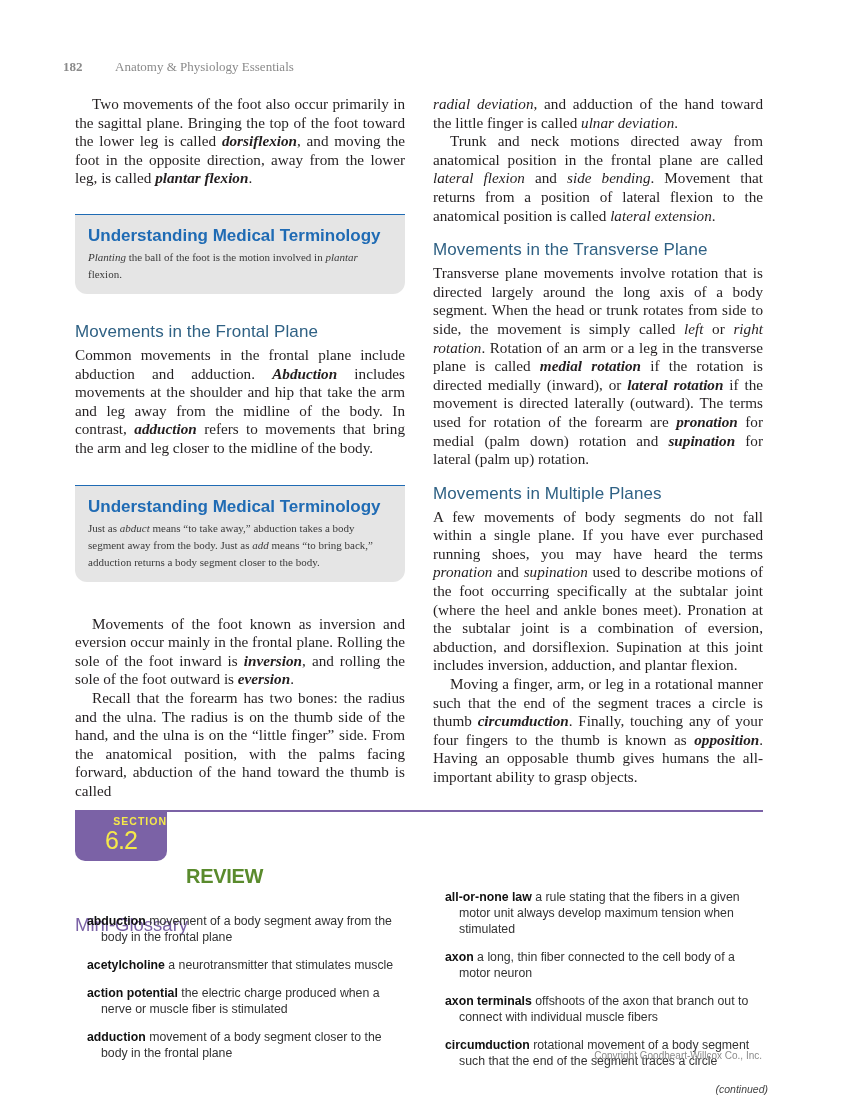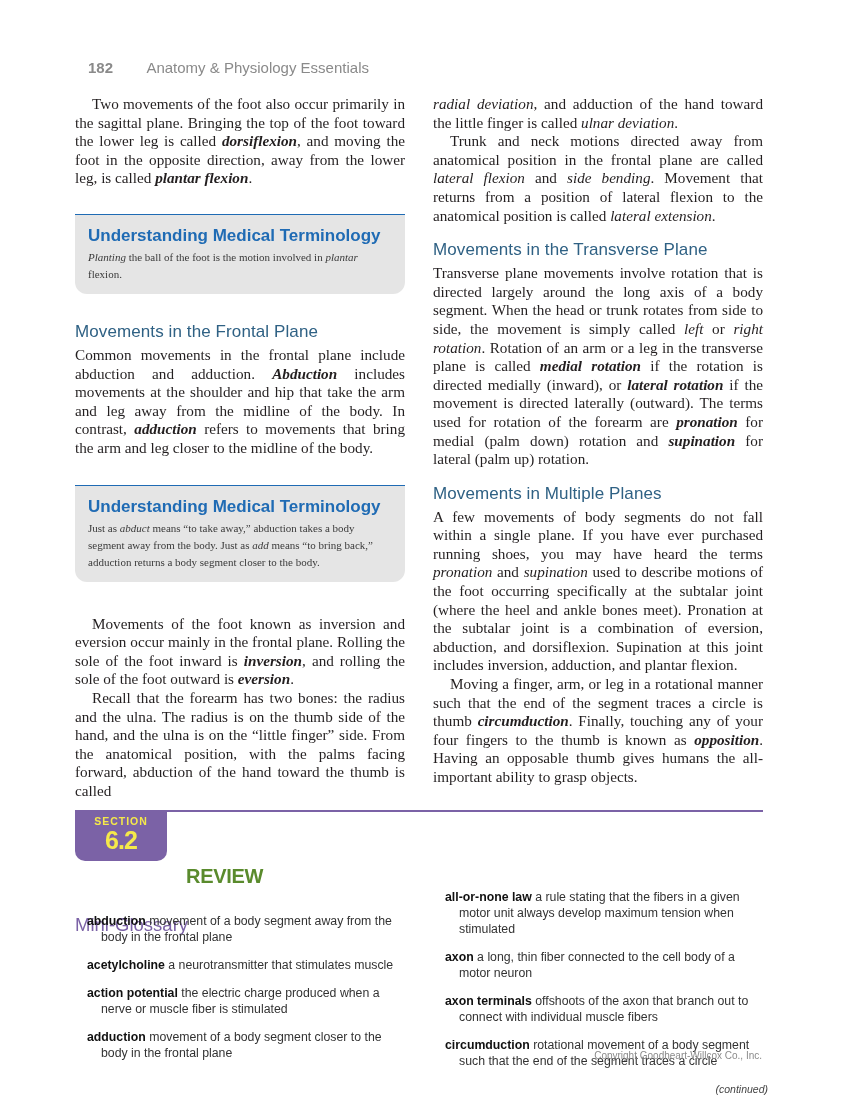--- a/index.html
+++ b/index.html
@@ -1,40 +1,40 @@
 <!DOCTYPE html>
 <html><head>
 <meta charset="utf-8">
 <style>
   html, body { margin: 0; padding: 0; background: #ffffff; }
   body { width: 849px; height: 1112px; position: relative; overflow: hidden; color: #231f20; }
 
-  .running-head { position: absolute; top: 59px; left: 88px; font-size: 15px; color: #8a8a8a; font-family: Liberation Sans, sans-serif; }
+  .running-head { position: absolute; top: 59px; left: 63px; font-size: 13px; color: #8a8a8a; font-family: Liberation Serif, serif; }
   .running-head .pg { font-weight: bold; color: #8a8a8a; margin-right: 30px; }
 
   .col { position: absolute; width: 330px; }
   .col-left { left: 75px; top: 95px; }
   .col-right { left: 433px; top: 95px; }
 
   p.body { font-family: "Liberation Serif", serif; font-size: 15.2px; line-height: 18.6px; margin: 0; text-align: justify; hyphens: auto; }
   p.indent { text-indent: 17px; }
   p.body i { font-style: italic; }
   p.body b.term { font-weight: bold; font-style: italic; }
 
   .umt-box { background: #e5e5e5; border-top: 1.5px solid #1f6bb4; border-radius: 0 0 12px 12px; padding: 10px 13px 11px 13px; width: 304px; margin-left: 0; }
   .umt-title { font-family: "Liberation Sans", sans-serif; font-weight: bold; color: #1f6bb4; font-size: 17px; line-height: 21px; margin-bottom: 3px; }
   .umt-text { font-family: Liberation Serif, serif; font-size: 11px; line-height: 17px; color: #3a3a3a; }
   .umt-text i { font-style: italic; }
 
   h3.sec { font-family: "Liberation Sans", sans-serif; font-weight: normal; font-size: 17px; color: #2f6184; margin: 0 0 4px 0; line-height: 20px; letter-spacing: 0.1px; }
 
   .rule { position: absolute; top: 810px; left: 160px; width: 603px; height: 1.5px; background: #7b62a6; }
   .section-tab { position: absolute; left: 75px; top: 810px; width: 92px; height: 51px; background: #7b62a6; border-radius: 0 0 10px 10px; text-align: center; font-family: "Liberation Sans", sans-serif; color: #f5e94a; }
-  .section-tab .lbl { font-size: 10.5px; font-weight: bold; letter-spacing: 1px; margin-top: 5px; display: block; }
-  .section-tab .num { font-size: 25px; line-height: 26px; display: block; letter-spacing: -1px; font-weight: bold; }
+  .section-tab .lbl { font-size: 10.5px; font-weight: bold; letter-spacing: 1px; margin-top: 5px; display: block; text-align: right; }
+  .section-tab .num { font-size: 25px; line-height: 26px; display: block; letter-spacing: -1px; }
   .review-title { position: absolute; left: 186px; top: 865px; font-family: "Liberation Sans", sans-serif; font-weight: bold; font-size: 20px; color: #5a8b2d; letter-spacing: -0.3px; }
 
   .glossary-title { position: absolute; left: 75px; top: 914px; font-family: "Liberation Sans", sans-serif; font-size: 18.5px; color: #7b62a6; }
   .gl-col { position: absolute; width: 335px; font-family: "Liberation Sans", sans-serif; font-size: 12.3px; line-height: 16px; color: #333; }
   .gl-left { left: 75px; top: 901px; }
   .gl-right { left: 433px; top: 877px; }
   .gl-entry { padding-left: 14px; text-indent: -14px; margin: 12px; }
   .gl-entry b { color: #111; }
   .continued { text-align: right; font-style: italic; font-size: 10.5px; color: #444; margin-top: 1px; }
 

